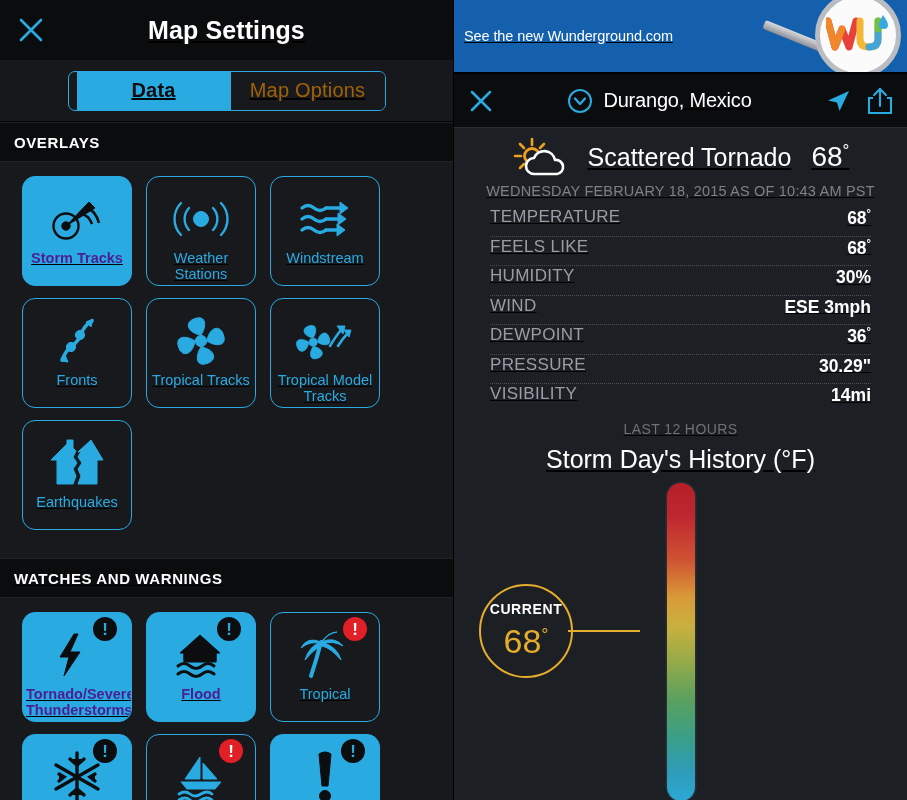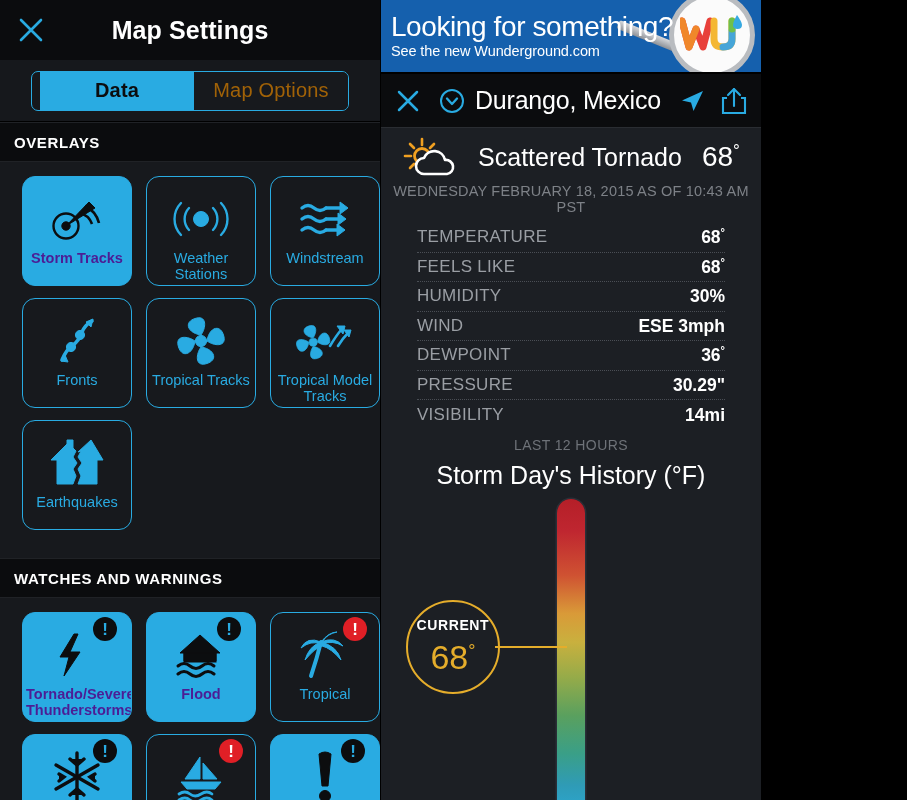--- a/index.html
+++ b/index.html
@@ -1,21 +1,21 @@
 <!DOCTYPE html>
 <html><head>
 <meta charset="utf-8">
 <style>
   * { margin:0; padding:0; box-sizing:border-box; }
   html,body { width:907px; height:800px; overflow:hidden; background:#000; }
   body {
     font-family:"Liberation Sans", sans-serif;
     -webkit-font-smoothing:antialiased;
   }
-  .app { position:relative; width:761px; height:800px; display:flex; background:#000; }
+  .app { position:relative; width:907px; height:800px; display:flex; background:#000;text-decoration:underline; }
 
   
   .left-panel {
     width:453px; height:800px; background:#17191d;
     position:relative; overflow:hidden;
   }
   .ms-header {
     height:60px; background:#0b0c0e; position:relative;
     display:flex; align-items:center; justify-content:center;
   }
@@ -113,38 +113,38 @@
   .wu-logo { font-size:0; position:relative; }
 
   .loc-bar {
     height:54px; background:#0b0c0e; display:flex; align-items:center;
     padding:0 14px; position:relative; border-bottom:1px solid #2a2d32;
   }
   .loc-close { width:26px; height:26px; cursor:pointer; }
   .loc-center {
     flex:1; display:flex; align-items:center; justify-content:center; gap:10px;
   }
-  .loc-name { color:#fff; font-size:25px; letter-spacing:-.2px; }
+  .loc-name { color:#fff; font-size:20px; letter-spacing:-.2px; }
   .loc-right { display:flex; align-items:center; gap:16px; }
 
   .cond-row {
     display:flex; align-items:center; justify-content:center; gap:20px;
     padding-top:10px; height:48px;
   }
   .cond-text { color:#fff; font-size:25px; }
   .cond-temp { color:#fff; font-size:28px; }
   .cond-temp sup { font-size:17px; vertical-align:super; }
   .asof {
     text-align:center; color:#7d8187; font-size:14.5px; letter-spacing:.2px;
     padding-top:7px; padding-bottom:8px;
   }
 
   .data-list { padding:0 36px; }
   .drow {
-    height:29.5px; display:flex; align-items:center; justify-content:space-between;
+    height:29.5px; display:flex; align-items:flex-start; justify-content:space-between;
     border-bottom:1px dotted #4a4e55;
   }
   .drow:last-child { border-bottom:none; }
   .dlabel { color:#9a9ea4; font-size:17px; letter-spacing:.3px; }
   .dval { color:#fff; font-size:17.5px; font-weight:bold; }
   .dval sup { font-size:11px; vertical-align:super; font-weight:bold; }
 
   .last12 {
     text-align:center; color:#6e7278; font-size:14px; letter-spacing:.4px;
     padding-top:7px;
@@ -395,21 +395,20 @@
       </div>
     </div>
   </div>
 
   <div class="divider-v"></div>
 
   <div class="right-panel">
 
     <div class="ad-banner">
       <div class="ad-text">
-        <div class="ad-l1">Looking for something?</div>
         <div class="ad-l2">See the new Wunderground.com</div>
       </div>
       <div class="ad-handle"></div>
       <div class="ad-lens">
         <svg class="wu-logo" width="64" height="44" viewBox="0 0 64 44">
           <path d="M2 8 L9 34 L16 16 L23 34 L30 8" fill="none" stroke="#e8403a" stroke-width="7" stroke-linecap="round" stroke-linejoin="round"></path>
           <path d="M2 8 L9 34 L16 16" fill="none" stroke="#f0872a" stroke-width="7" stroke-linecap="round" stroke-linejoin="round"></path>
           <path d="M34 8 L34 26 Q34 34 43 34 Q52 34 52 26 L52 8" fill="none" stroke="#f4b733" stroke-width="7" stroke-linecap="round" stroke-linejoin="round"></path>
           <path d="M52 18 L52 26 Q52 34 43 34" fill="none" stroke="#46a5d8" stroke-width="7" stroke-linecap="round" stroke-linejoin="round"></path>
           <path d="M52 8 L52 16" fill="none" stroke="#6ec04a" stroke-width="7" stroke-linecap="round"></path>

